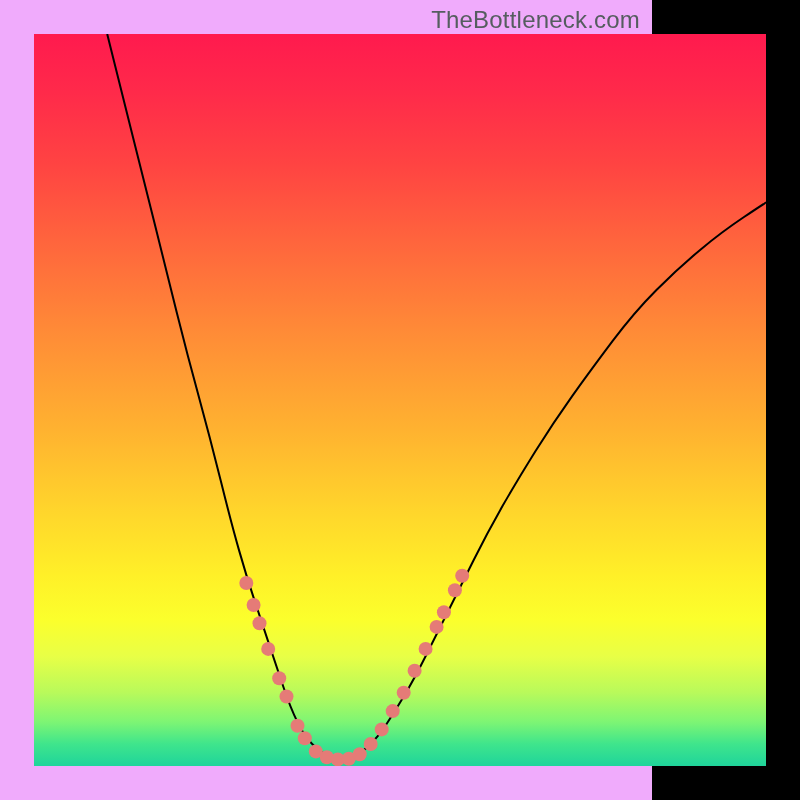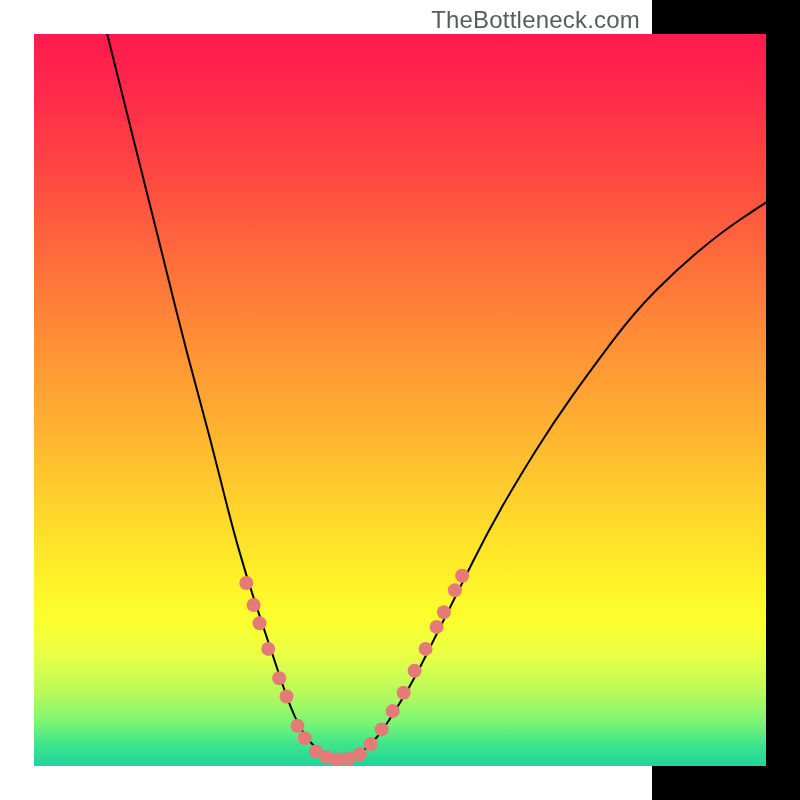--- a/index.html
+++ b/index.html
@@ -7,21 +7,21 @@
     padding: 0;
     width: 800px;
     height: 800px;
     background: #000;
     overflow: hidden;
   }
   .outer {
     position: relative;
     width: 652px;
     height: 800px;
-    background: #ffffff;
+    background: #f0abfc;
   }
   .watermark {
     position: absolute;
     top: 6px;
     right: 12px;
     font-family: Arial, Helvetica, sans-serif;
     font-size: 24px;
     font-weight: 500;
     color: #555d5f;
     z-index: 10;

